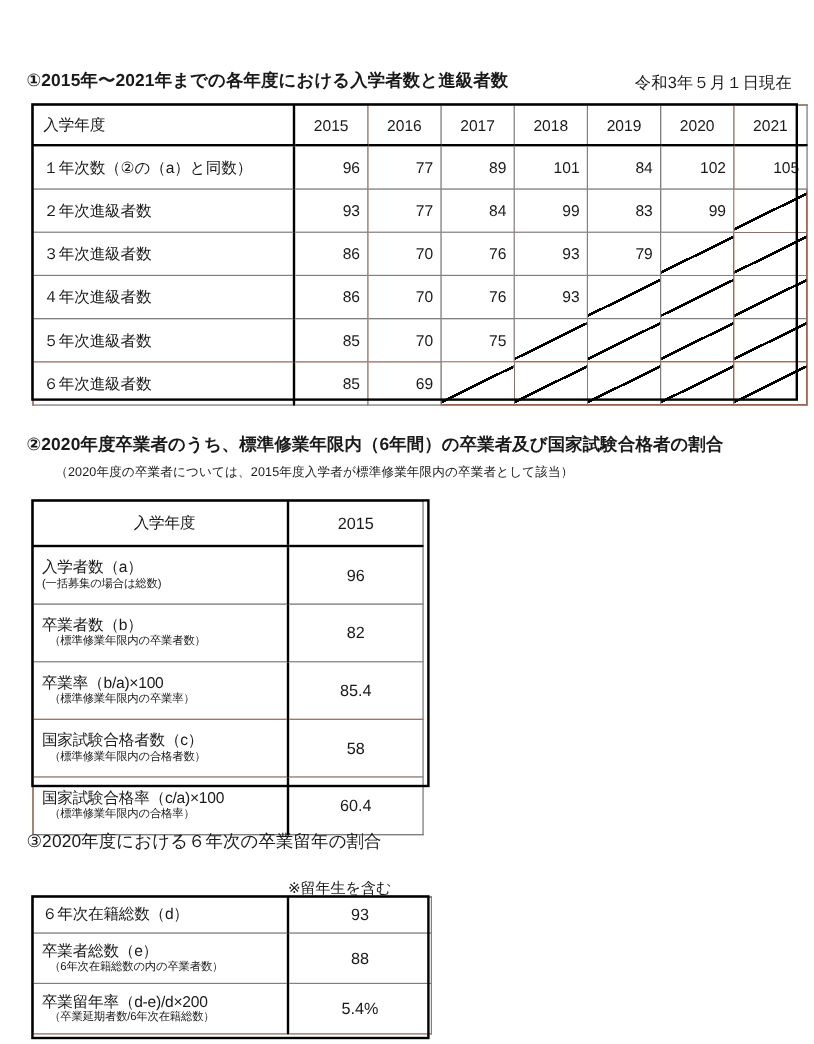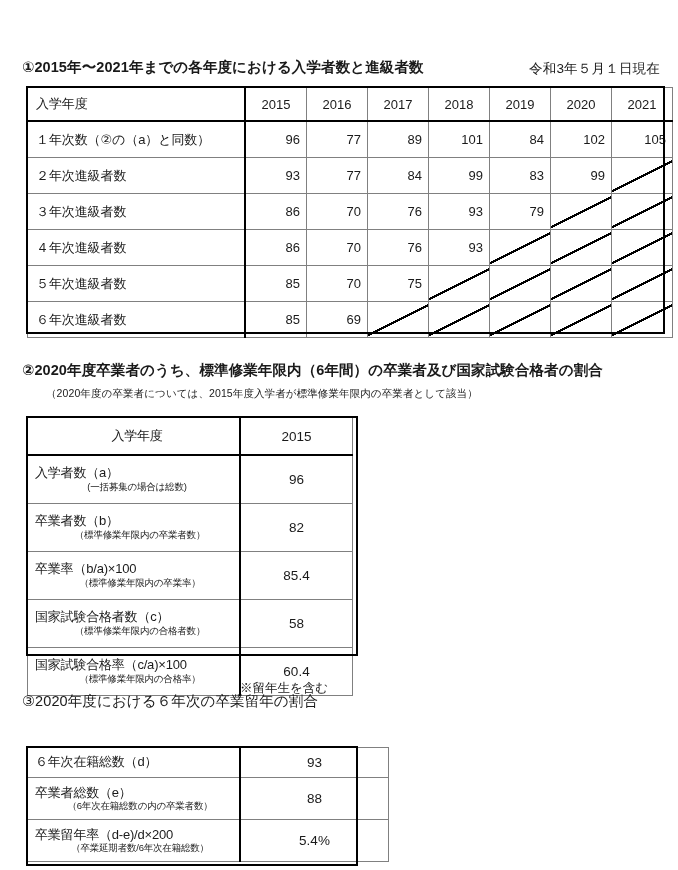--- a/index.html
+++ b/index.html
@@ -122,21 +122,21 @@
     height: 100%;
     background: linear-gradient(to bottom right,
       transparent calc(50% - 1.1px),
       #000 calc(50% - 1.1px),
       #000 calc(50% + 1.1px),
       transparent calc(50% + 1.1px));
   }
 
   
   #t2 { left: 27px; top: 417px; width: 326px; }
-  #t3 { left: 27px; top: 747px; width: 362px; }
+  #t3 { left: 27px; top: 747px; width: 333px; }
 
   #t2 .lbl, #t3 .lbl {
     width: 204px;
     padding: 3px 0 3px 7px;
     font-size: 13px;
     line-height: 1.12;
     letter-spacing: -0.2px;
   }
   #t2 .val, #t3 .val {
     text-align: center;
@@ -146,21 +146,20 @@
   #t2 thead th, #t3 thead th { height: 30px; }
   #t2 thead .lbl { font-size: 13px; padding-left: 7px; }
   #t2 thead th { border-bottom: 2.5px solid #000; }
   #t2 thead .val { font-size: 13.5px; }
 
   .sub {
     display: block;
     font-size: 9.5px;
     line-height: 1.2;
     letter-spacing: -0.2px;
-    text-align: center;
   }
   .sub.indent { padding-left: 6px; }
   .row-tall { height: 48px; }
   .row-mid  { height: 42px; }
   .row-short{ height: 30px; }
 </style>
 </head>
 <body>
 
 <div class="doc-date">令和3年５月１日現在</div>
@@ -289,21 +288,21 @@
         <span>国家試験合格率（c/a)×100</span>
         <span class="sub indent">（標準修業年限内の合格率）</span>
       </td>
       <td class="val">60.4</td>
     </tr>
   </tbody>
 </table>
 <div class="frame" style="left:26px; top:416px; width:328px; height:236px;"></div>
 
 <div class="section-title" style="top:692px;">③2020年度における６年次の卒業留年の割合</div>
-<div class="right-note" style="top:680px; left:240px;font-family:Liberation Serif, serif;">※留年生を含む</div>
+<div class="right-note" style="top:732px; left:240px;">※留年生を含む</div>
 
 <table class="tbl" id="t3">
   <tbody>
     <tr class="row-short">
       <td class="lbl">
         <span>６年次在籍総数（d）</span>
       </td>
       <td class="val">93</td>
     </tr>
     <tr class="row-mid">

